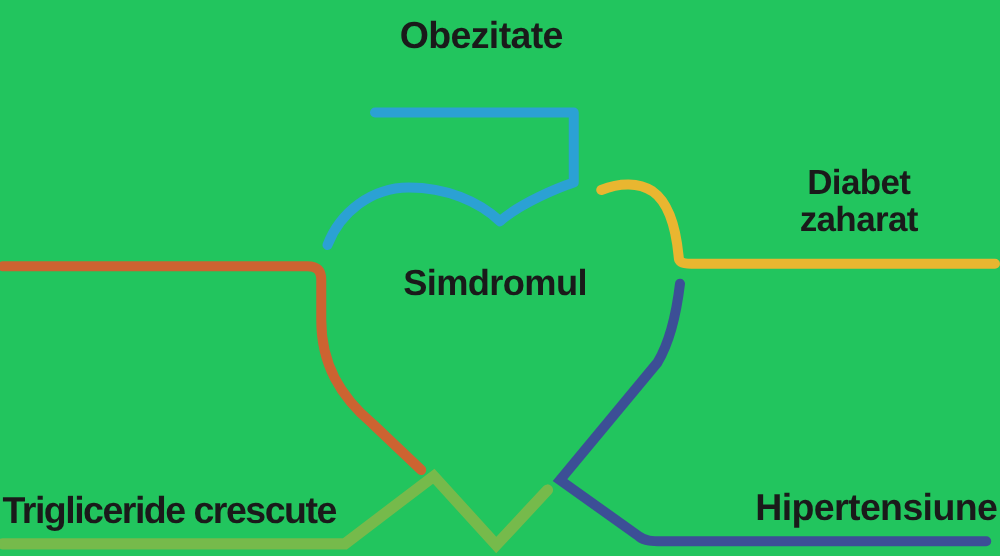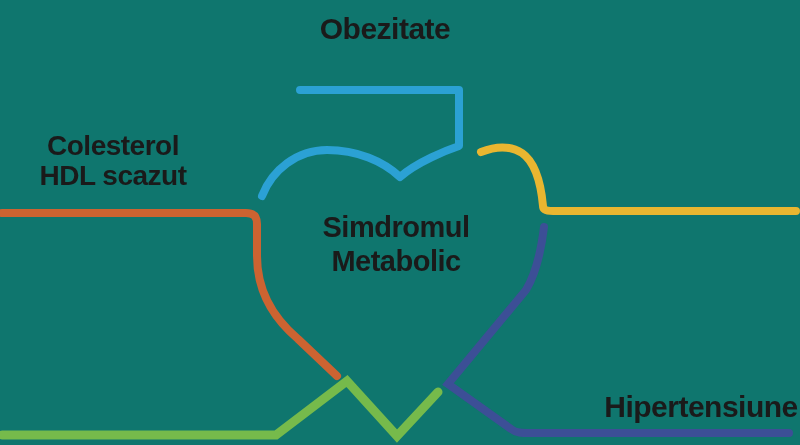--- a/index.html
+++ b/index.html
@@ -4,21 +4,21 @@
 <style>
   html, body {
     margin: 0;
     padding: 0;
     background: #ffffff;
   }
   .stage {
     position: relative;
     width: 800px;
     height: 445px;
-    background: #0f766e;
+    background: #22c55e;
     overflow: hidden;
     font-family: "Liberation Sans", sans-serif;
   }
   .lines-svg {
     position: absolute;
     left: 0;
     top: 0;
     width: 800px;
     height: 445px;
   }
@@ -55,29 +55,27 @@
 
     <path d="M 2 435 L 276 435 L 347 381 L 397 436 L 438 392" fill="none" stroke-width="9" stroke-linecap="round" stroke-linejoin="miter" stroke="#76BA4B"></path>
 
     <path d="M 544 227 C 541 252 535 275 526 290 L 448 384 L 511 429 C 516 433 522 433 530 433 L 789 433" fill="none" stroke-width="8" stroke-linecap="round" stroke-linejoin="miter" stroke="#3C4F96"></path>
   </svg>
 
   <div class="lbl lbl-top center-x">
     <div>Obezitate</div>
   </div>
 
-  <div class="lbl lbl-left center-x">
-    <div>Colesterol</div>
-    <div>HDL scazut</div>
-  </div>
 
   <div class="lbl lbl-right center-x">
+    <div>Diabet</div>
+    <div>zaharat</div>
   </div>
 
   <div class="lbl lbl-center center-x">
     <div>Simdromul</div>
-    <div>Metabolic</div>
   </div>
 
+  <div class="lbl lbl-bottom-left">Trigliceride crescute</div>
 
   <div class="lbl lbl-bottom-right center-x">Hipertensiune</div>
 
 </div>
 
 </body></html>

